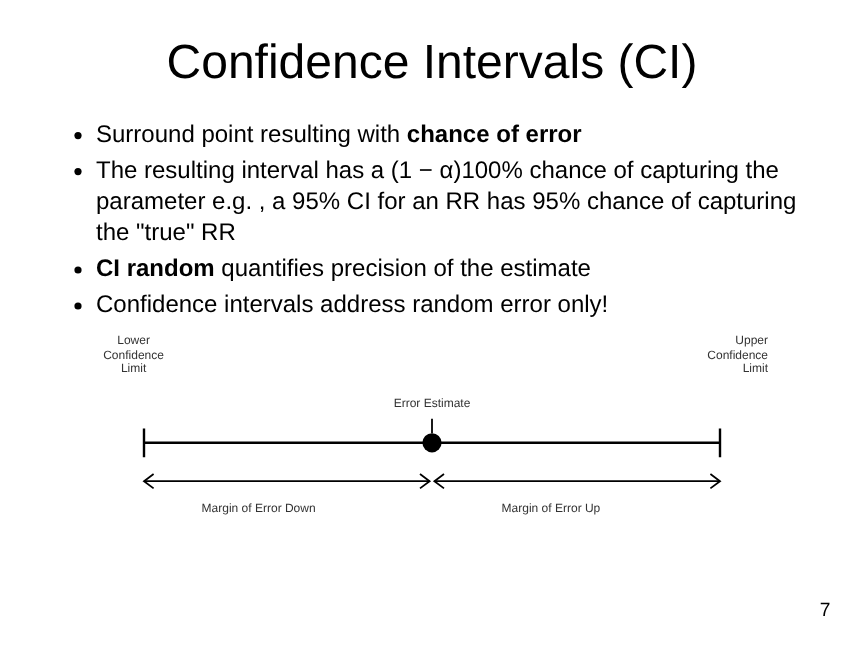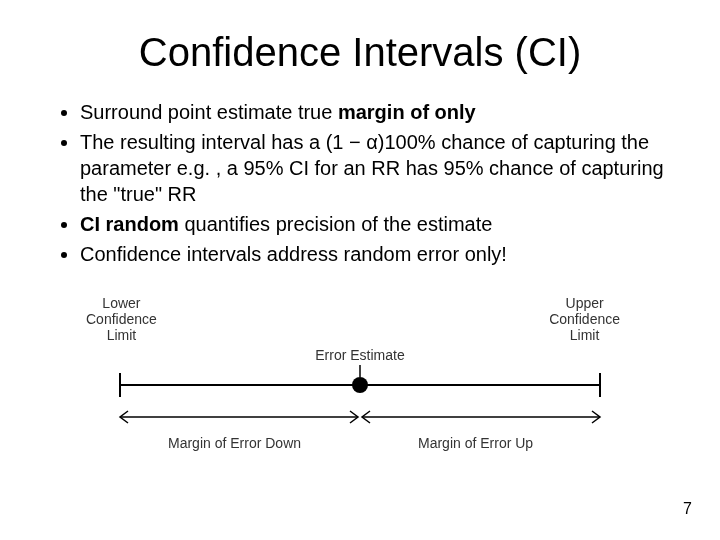--- a/index.html
+++ b/index.html
@@ -31,22 +31,22 @@
     font-size: 20px;
     line-height: 1.3;
   }
   ul.bullets li {
     margin-bottom: 4px;
   }
   .diagram {
     position: relative;
     width: 560px;
     height: 170px;
-    margin: 28px auto 0 auto;
-    font-size: 14px;
+    margin: 12px auto 0 auto;
+    font-size: 10px;
     color: #333;
   }
   .lbl {
     position: absolute;
     text-align: center;
     line-height: 1.15;
     white-space: nowrap;
   }
   .pagenum {
     position: absolute;
@@ -59,42 +59,42 @@
 </style>
 </head>
 <body>
 
 <div class="slide">
 
   <h1 class="title">Confidence Intervals (CI)</h1>
 
   <ul class="bullets">
     <li>
-      <span>Surround point estimate true </span><strong>margin of only</strong>
+      <span>Surround point resulting with </span><strong>chance of error</strong>
     </li>
     <li>
       <span>The resulting interval has a (1 − α)100% chance of capturing the parameter e.g. , a 95% CI for an RR has 95% chance of capturing the "true" RR</span>
     </li>
     <li>
       <strong>CI random</strong><span> quantifies precision of the estimate</span>
     </li>
     <li>
       <span>Confidence intervals address random error only!</span>
     </li>
   </ul>
 
   <div class="diagram">
 
     <div class="lbl" style="left:6px; top:0;">
       <span>Lower</span><br>
       <span>Confidence</span><br>
       <span>Limit</span>
     </div>
 
-    <div class="lbl" style="right:20px; top:0; text-align:center;">
+    <div class="lbl" style="right:0; top:0; text-align:right;">
       <span>Upper</span><br>
       <span>Confidence</span><br>
       <span>Limit</span>
     </div>
 
     <div class="lbl" style="left:50%; top:52px; transform:translateX(-50%);">Error Estimate</div>
 
     <svg width="560" height="80" style="position:absolute; left:0; top:60px;">
 
       <line x1="40" y1="30" x2="520" y2="30" stroke="#000" stroke-width="2"></line>

